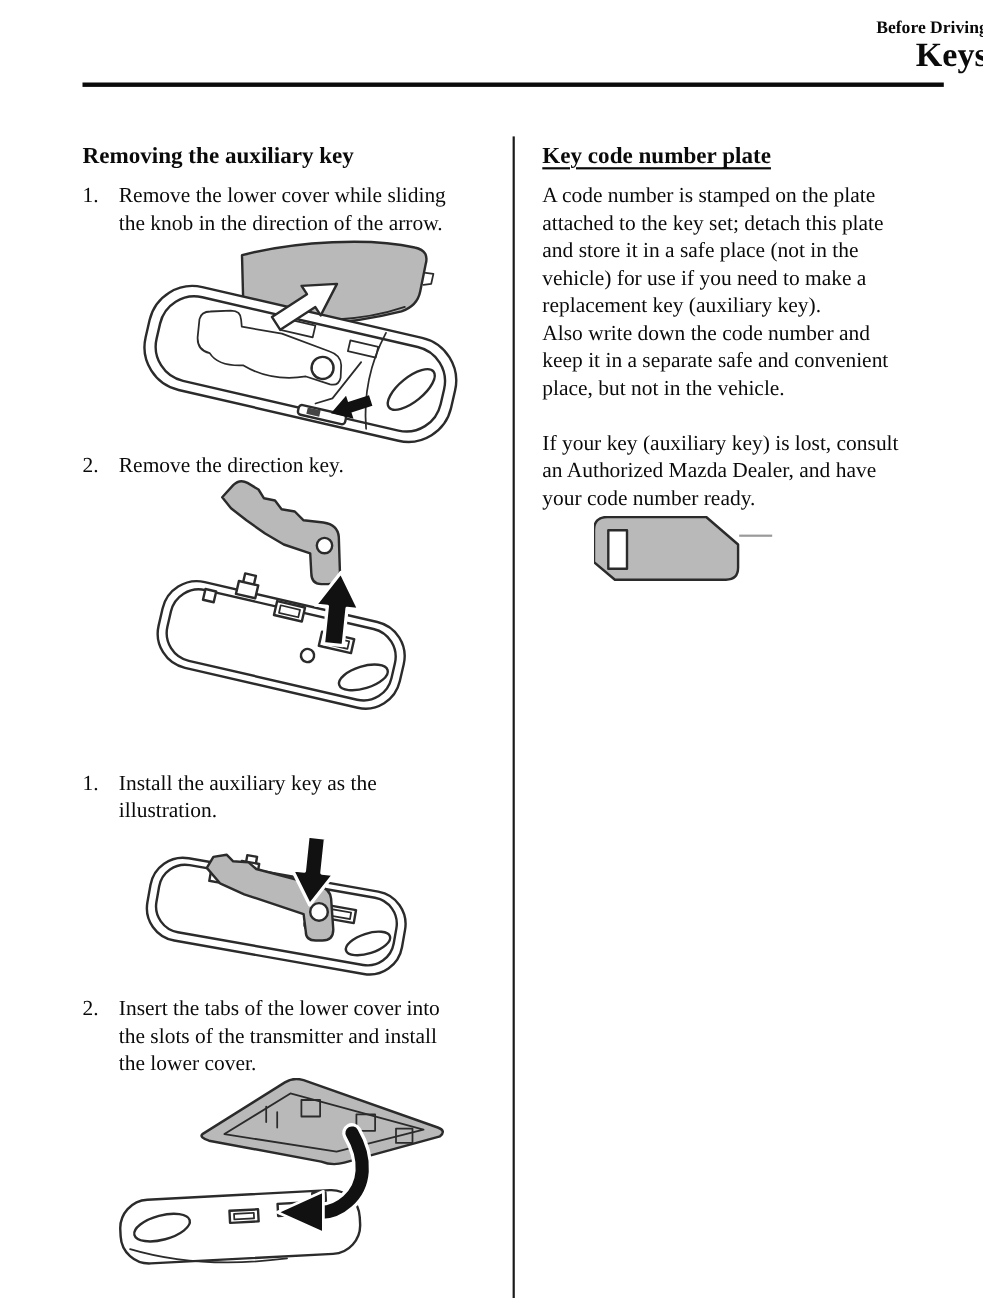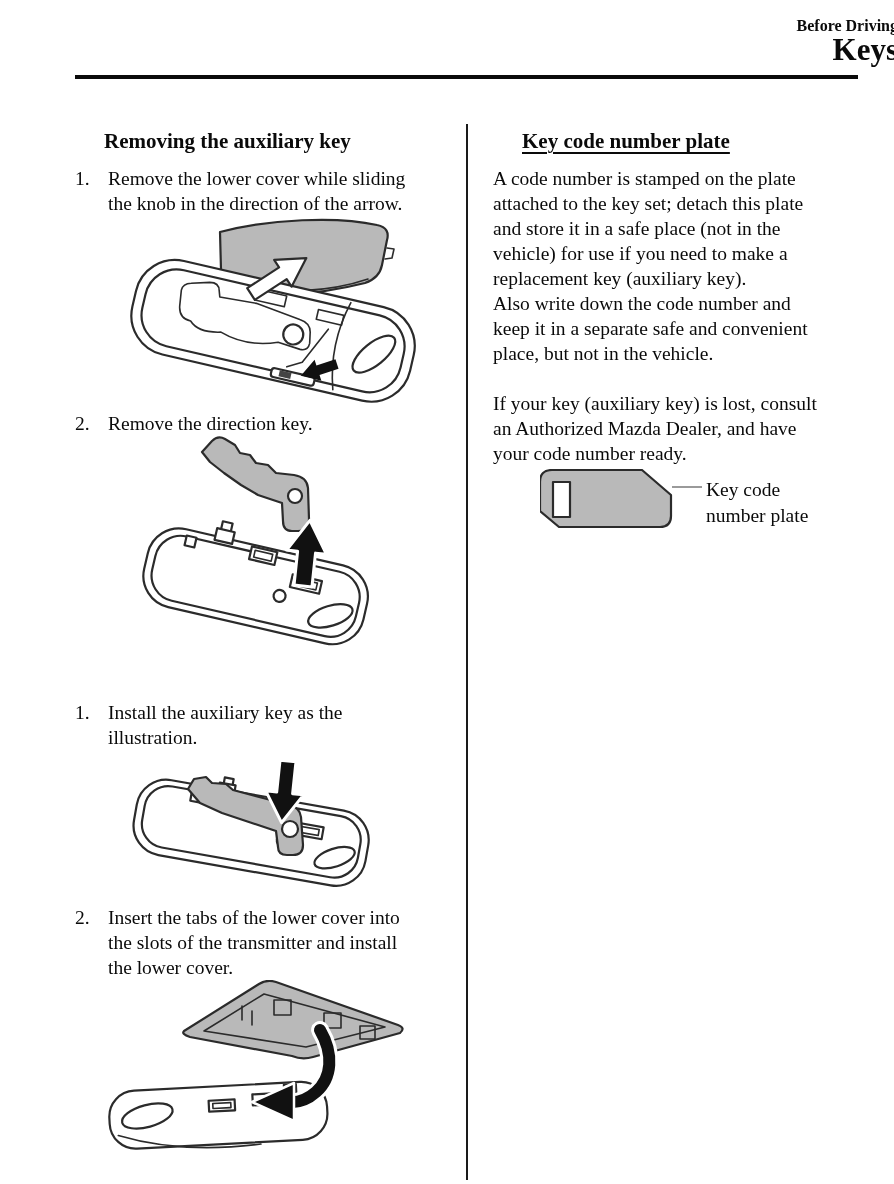--- a/index.html
+++ b/index.html
@@ -6,21 +6,21 @@
   .page{
     position:relative;width:894px;height:1184px;background:#ffffff;
     font-family:"Liberation Serif","DejaVu Serif",serif;color:#0a0a0a;
     overflow:hidden;margin:0 auto;padding-left:40px;
   }
   .eyebrow{position:absolute;top:17px;right:36px;font-size:16px;font-weight:bold;}
   .page-title{position:absolute;top:33px;right:36px;font-size:31px;font-weight:bold;line-height:34px;}
   .header-rule{position:absolute;top:75px;left:75px;width:783px;height:4px;background:#0a0a0a;}
   .column-divider{position:absolute;top:124px;left:466px;width:2px;height:1056px;background:#1a1a1a;}
 
-  .section-heading{position:absolute;font-size:21px;font-weight:bold;white-space:nowrap;margin-left:29px;}
+  .section-heading{position:absolute;font-size:21px;font-weight:bold;white-space:nowrap;}
   .rc-heading{text-decoration:underline;text-decoration-thickness:2px;text-underline-offset:4px;}
 
   .step{position:absolute;display:flex;font-size:19.5px;line-height:25px;}
   .step-num{width:33px;flex:0 0 33px;}
   .step-text{white-space:pre-line;width:332px;}
 
   .para{position:absolute;left:493px;width:372px;font-size:19.5px;line-height:25px;white-space:pre-line;}
 
   .fig{position:absolute;}
   .fig svg{display:block;}
@@ -200,16 +200,14 @@
 
   <div class="fig" style="left:540px;top:469px;">
     <svg width="136" height="62" viewBox="0 0 136 62">
       <g class="ln">
         <path fill="#b9b9b9" d="M12,1 L102,1 L131,26 L131,47 Q131,58 120,58 L19,58 L0,42 L0,13 Q0,1 12,1 Z"></path>
         <rect x="13" y="13" width="17" height="35" fill="#ffffff"></rect>
       </g>
     </svg>
   </div>
   <div class="leader-line"></div>
-  <div class="fig-label">Key code
-number plate</div>
 
 </div>
 
 </body></html>

